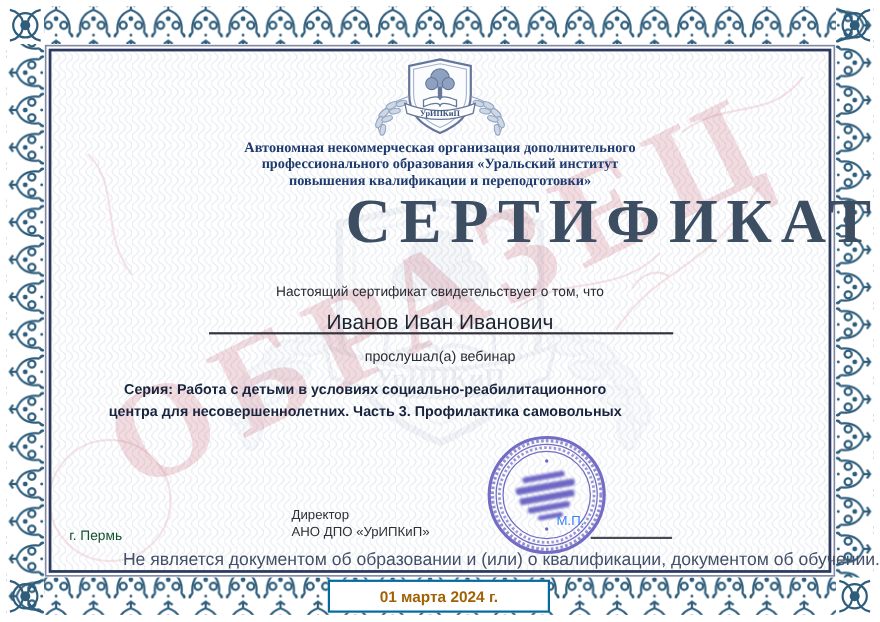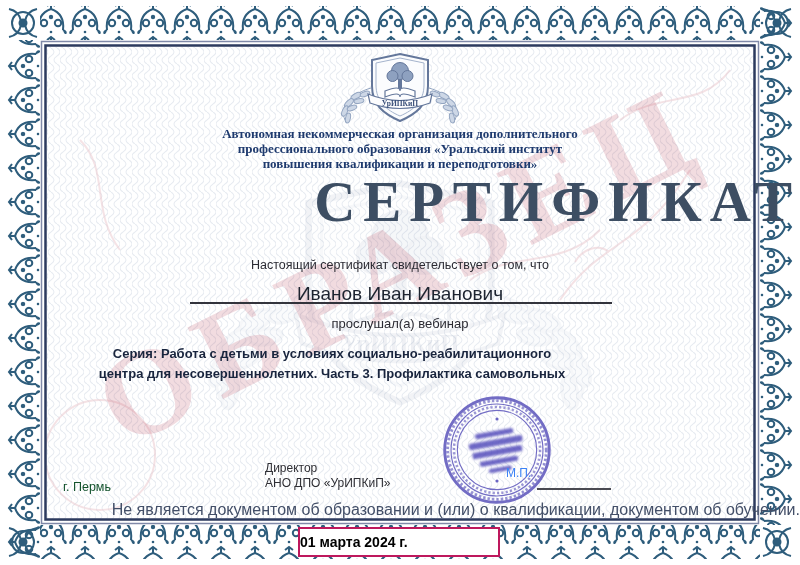--- a/index.html
+++ b/index.html
@@ -24,22 +24,22 @@
     font-size:13px;color:#2b2b33;z-index:4;}
   .course{left:0;top:344px;width:664px;text-align:center;
     font-size:13px;line-height:20px;font-weight:bold;color:#18243d;z-index:4;}
   .city{left:63px;top:480px;font-size:12.5px;color:#14532d;z-index:4;}
   .signatory{left:265px;top:461px;font-size:12px;line-height:14.5px;color:#2e2e34;z-index:4;}
   .seal-mark{left:506px;top:466px;font-size:12px;color:#3b82f6;z-index:6;}
   .sig-line{left:537px;top:488px;width:74px;height:0;border-top:2px solid #4a4a52;z-index:6;}
   .disclaimer{left:0;top:501px;width:800px;text-align:right;
     font-size:16px;color:#434f68;z-index:4;}
   .date-box{left:298px;top:527px;width:198px;height:26px;background:#fff;
-    border:2px solid #be185d;line-height:26px;
-    font-size:14px;font-weight:bold;color:#000000;z-index:7;}
+    border:2px solid #0369a1;text-align:center;line-height:26px;
+    font-size:14px;font-weight:bold;color:#a16207;z-index:7;}
 
   
   .watermark{left:-20px;top:195px;width:840px;text-align:center;
     font-family:"Liberation Serif",serif;font-weight:bold;
     font-size:122px;letter-spacing:14px;color:rgba(188,80,98,0.20);
     transform:rotate(-26.5deg);z-index:2;user-select:none;}
 
   .ghost{left:155px;top:170px;opacity:0.08;z-index:1;}
   .frame-svg{left:0;top:0;z-index:0;}
   .logo-svg{left:325px;top:50px;z-index:4;}

